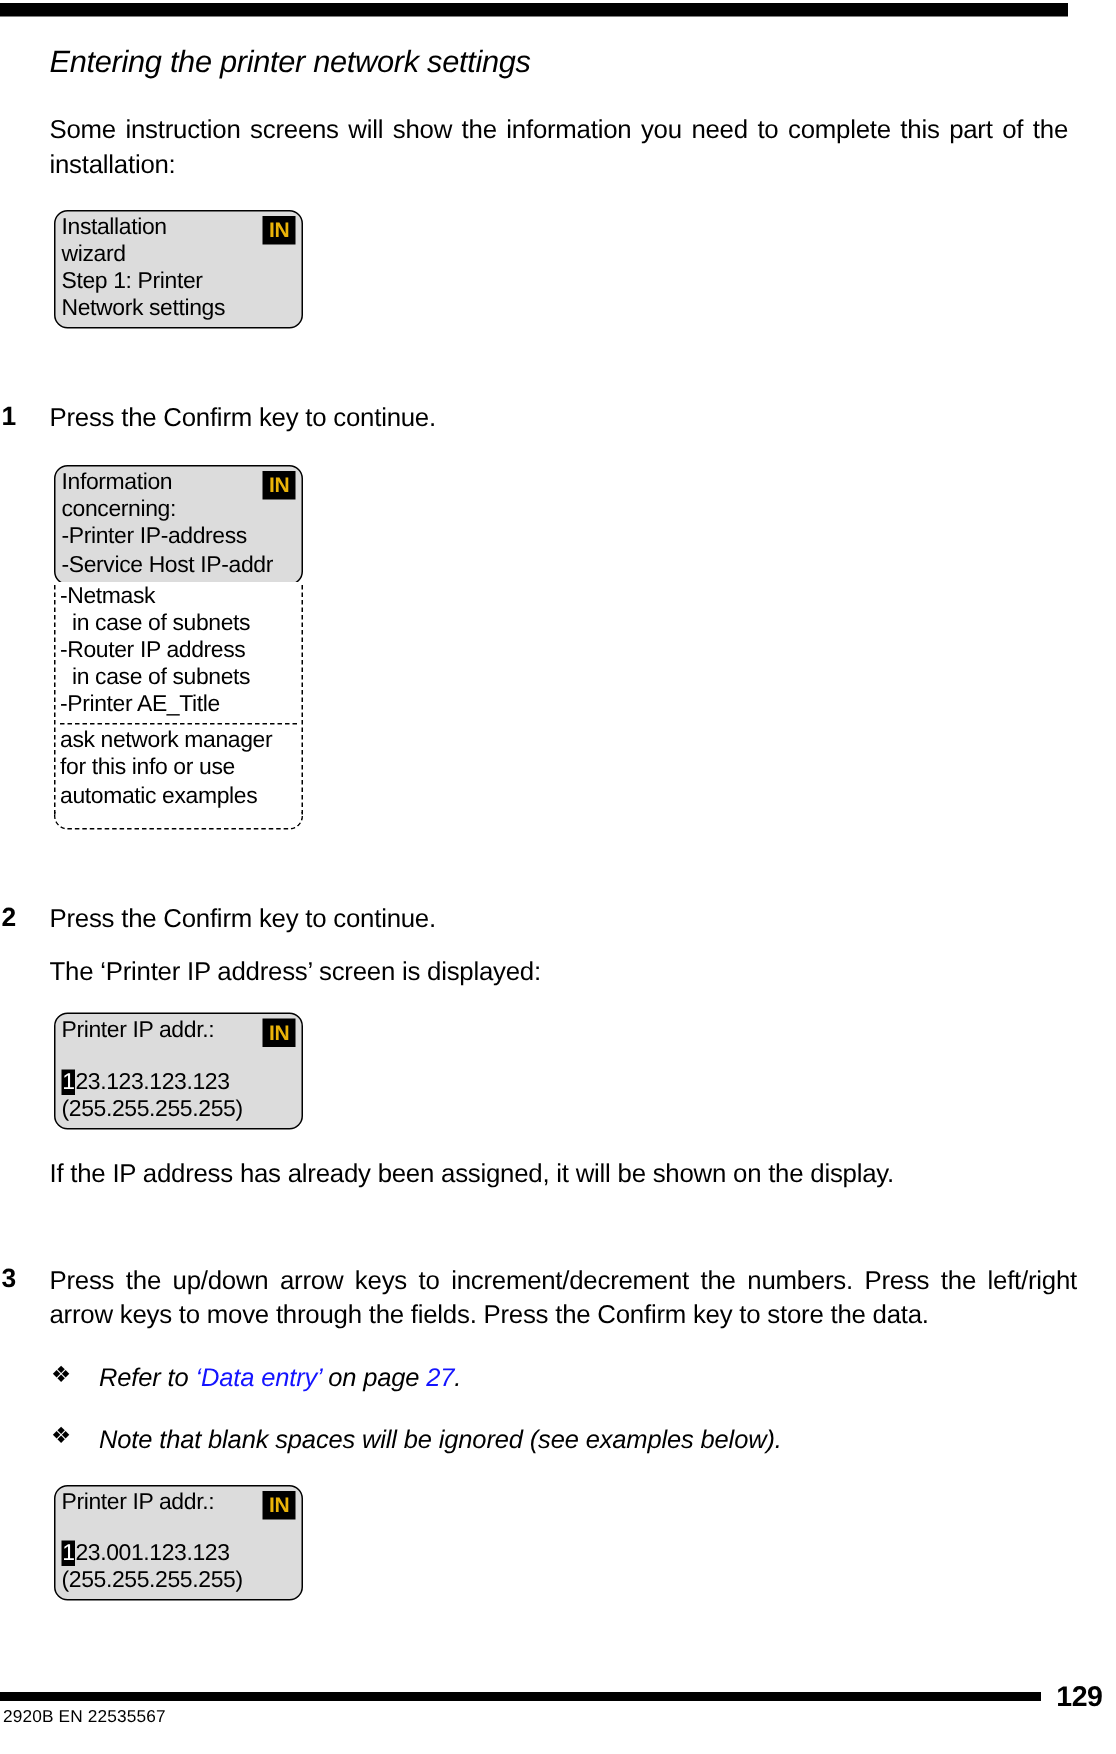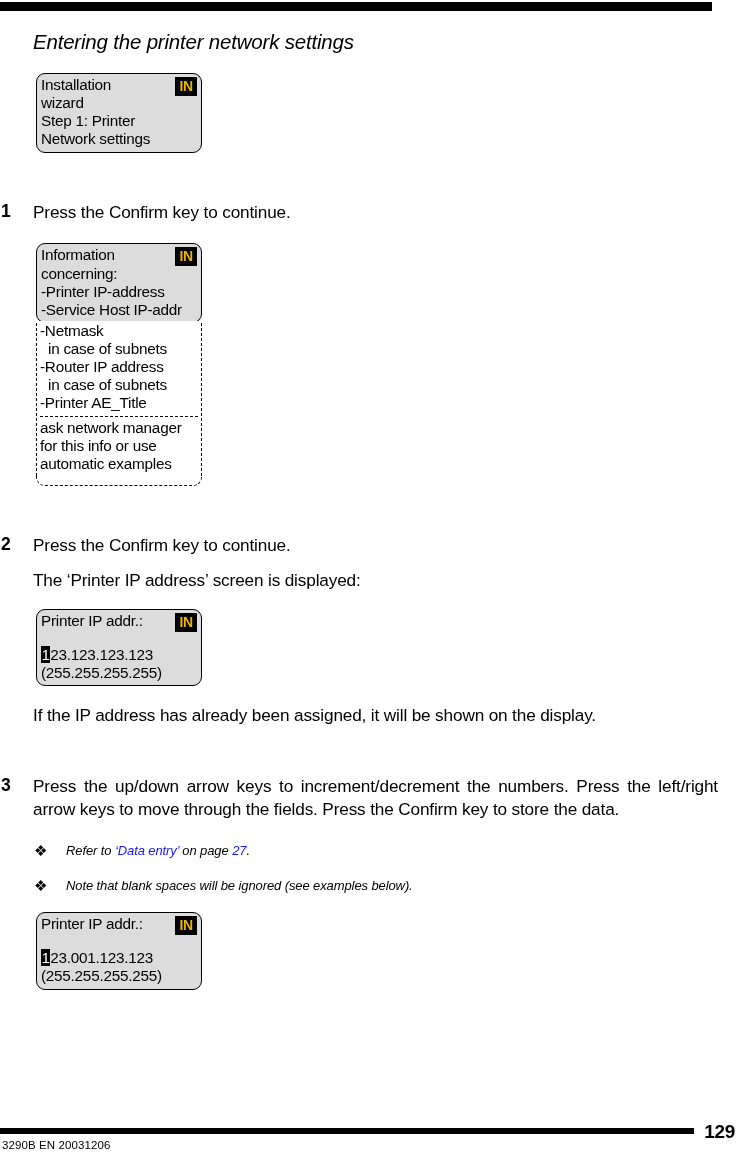--- a/index.html
+++ b/index.html
@@ -107,21 +107,21 @@
     width: 650px;
   }
   .bullet-mark {
     position: absolute;
     left: 34px;
     top: -1px;
     font-size: 15px;
     line-height: 1.35;
   }
   .bullet-text {
-    font-size: 13px;
+    font-size: 17px;
     font-style: italic;
     line-height: 1.33;
     letter-spacing: -0.1px;
   }
   .link {
     color: #1414ff;
   }
 
   
   .lcd-wrap {
@@ -204,20 +204,21 @@
 </style>
 </head>
 <body>
 
 <div class="top-rule"></div>
 
 <div class="content">
 
   <h1 class="section-title">Entering the printer network settings</h1>
 
+  <p class="para">Some instruction screens will show the information you need to complete this part of the installation:</p>
 
   <div class="lcd-wrap" style="margin-top:19px;">
     <div class="lcd">
       <div class="lcd-badge">IN</div>
       <div class="lcd-line">Installation</div>
       <div class="lcd-line">wizard</div>
       <div class="lcd-line">Step 1: Printer</div>
       <div class="lcd-line">Network settings</div>
     </div>
   </div>
@@ -291,13 +292,13 @@
       <div class="lcd-line lcd-blankline"></div>
       <div class="lcd-line"><span class="inv">1</span><span>23.001.123.123</span></div>
       <div class="lcd-line">(255.255.255.255)</div>
     </div>
   </div>
 
 </div>
 
 <div class="footer-rule"></div>
 <div class="page-number">129</div>
-<div class="doc-code">3290B EN 20031206</div>
+<div class="doc-code">2920B EN 22535567</div>
 
 </body></html>

